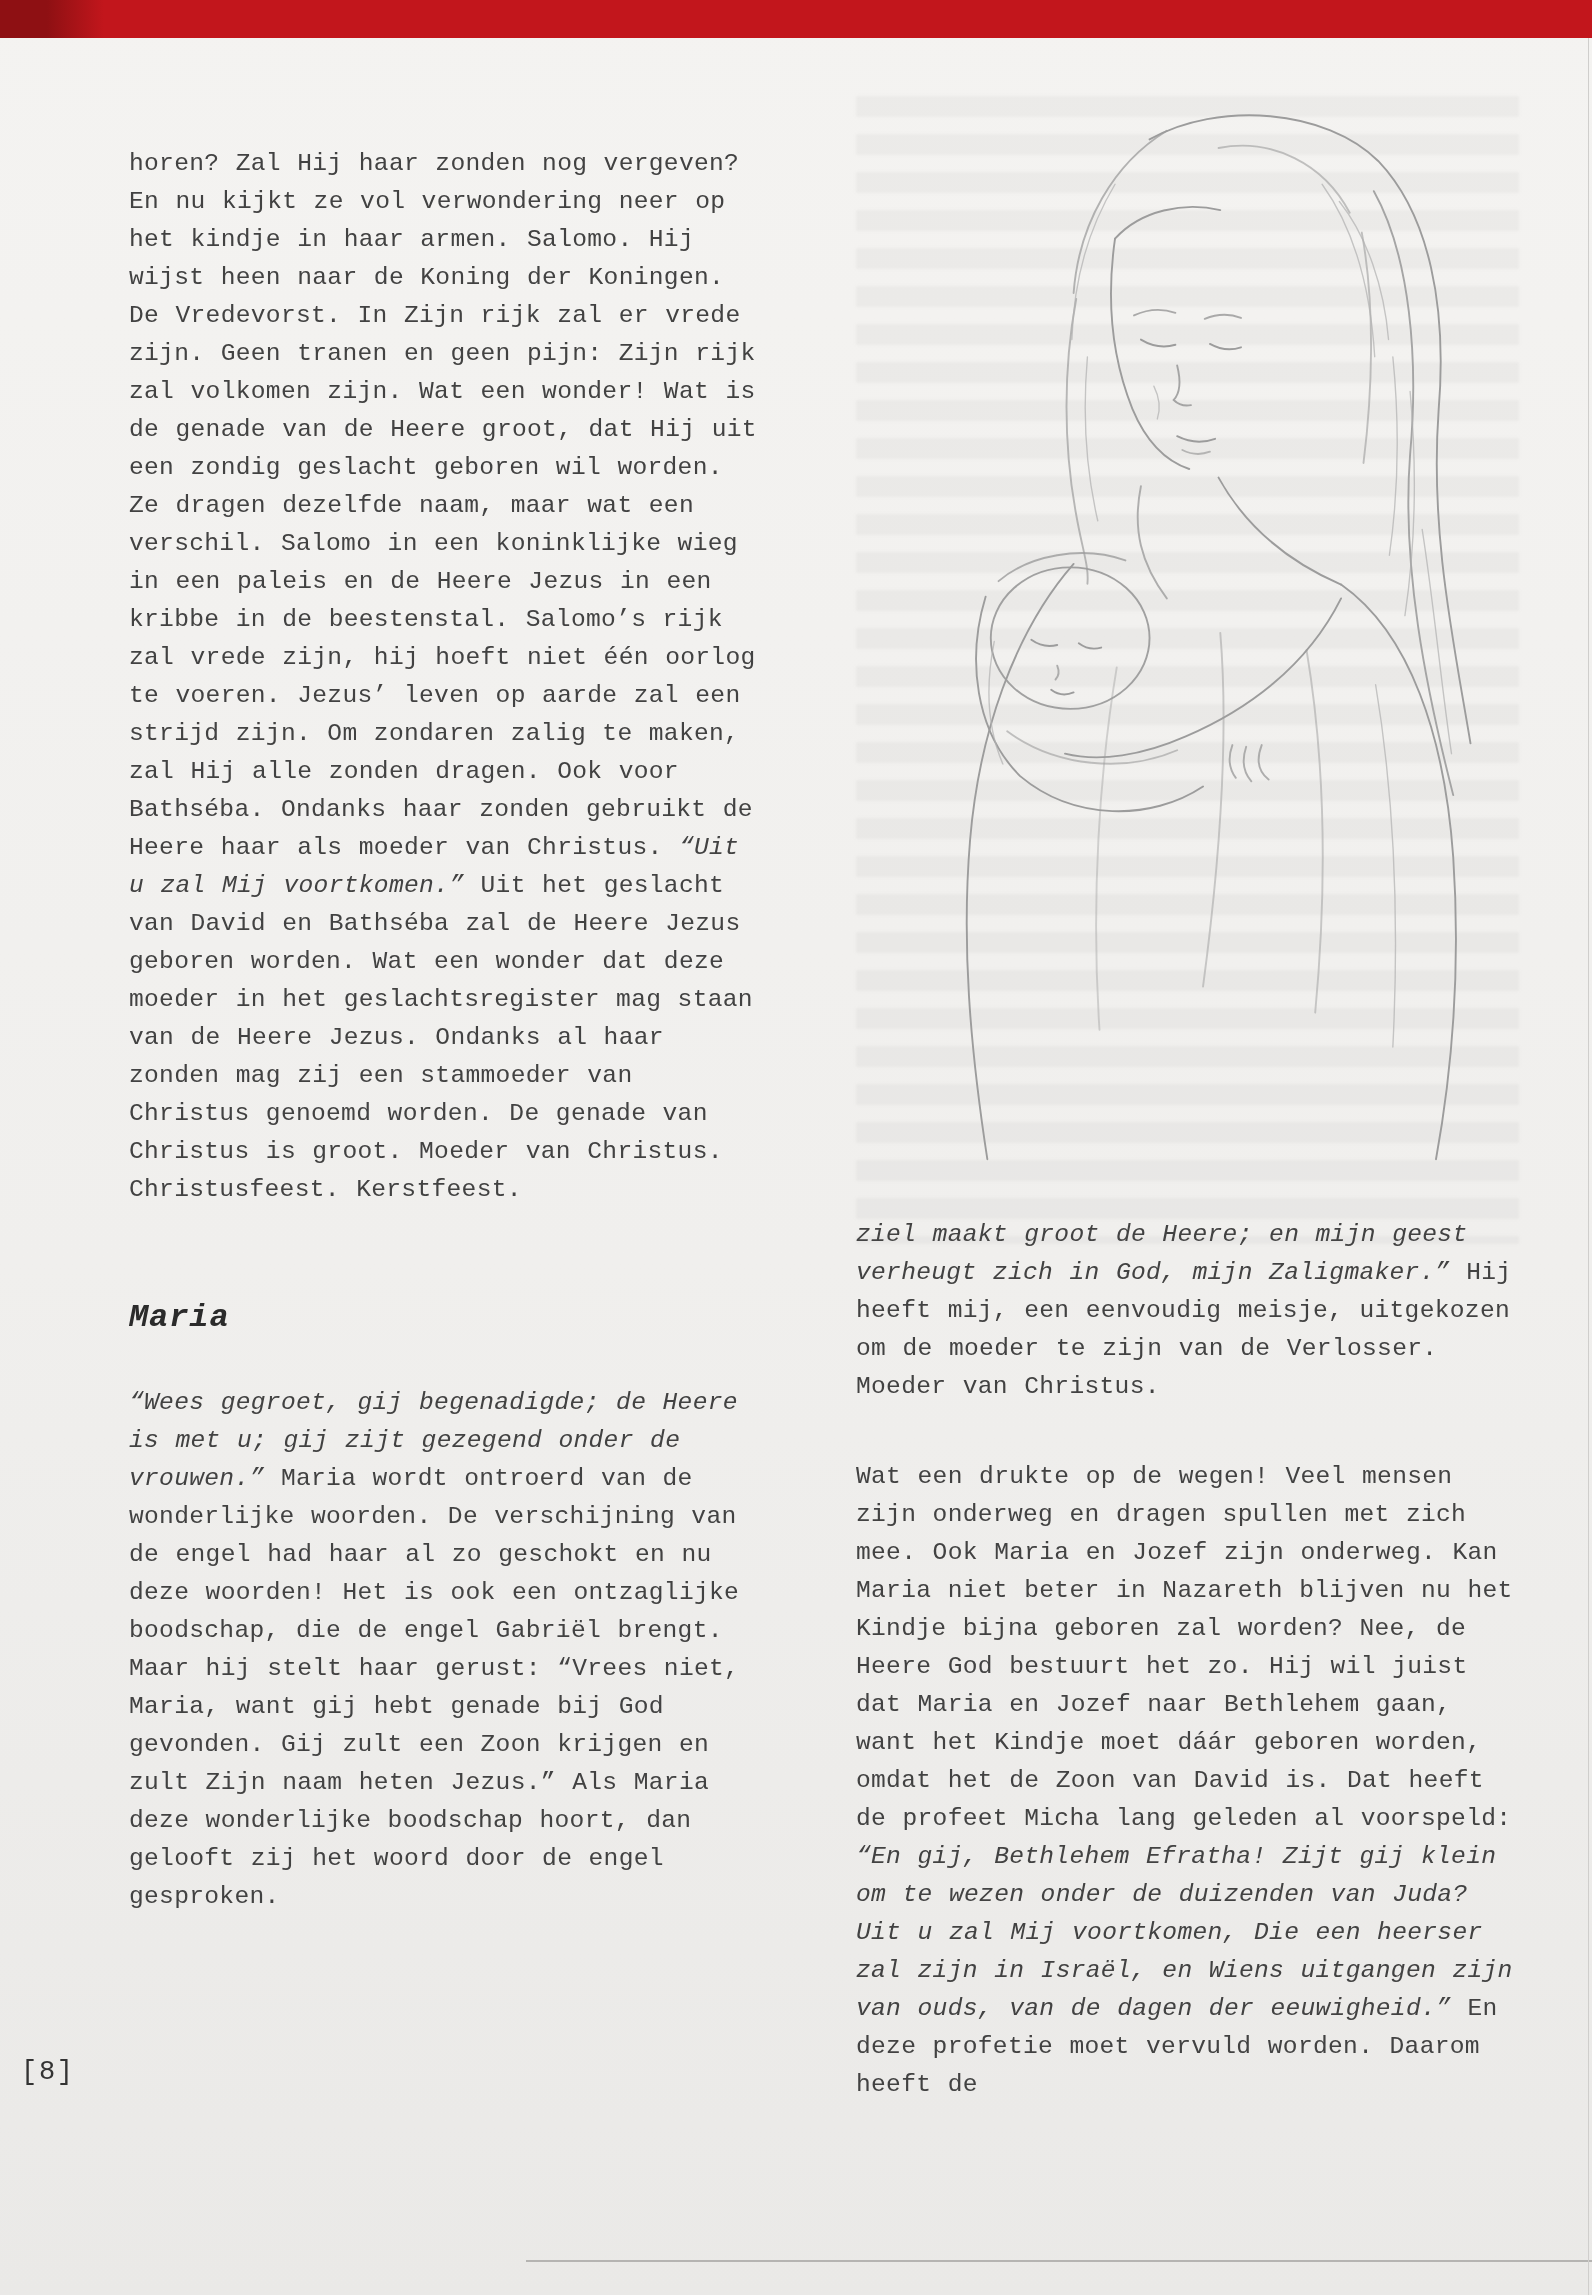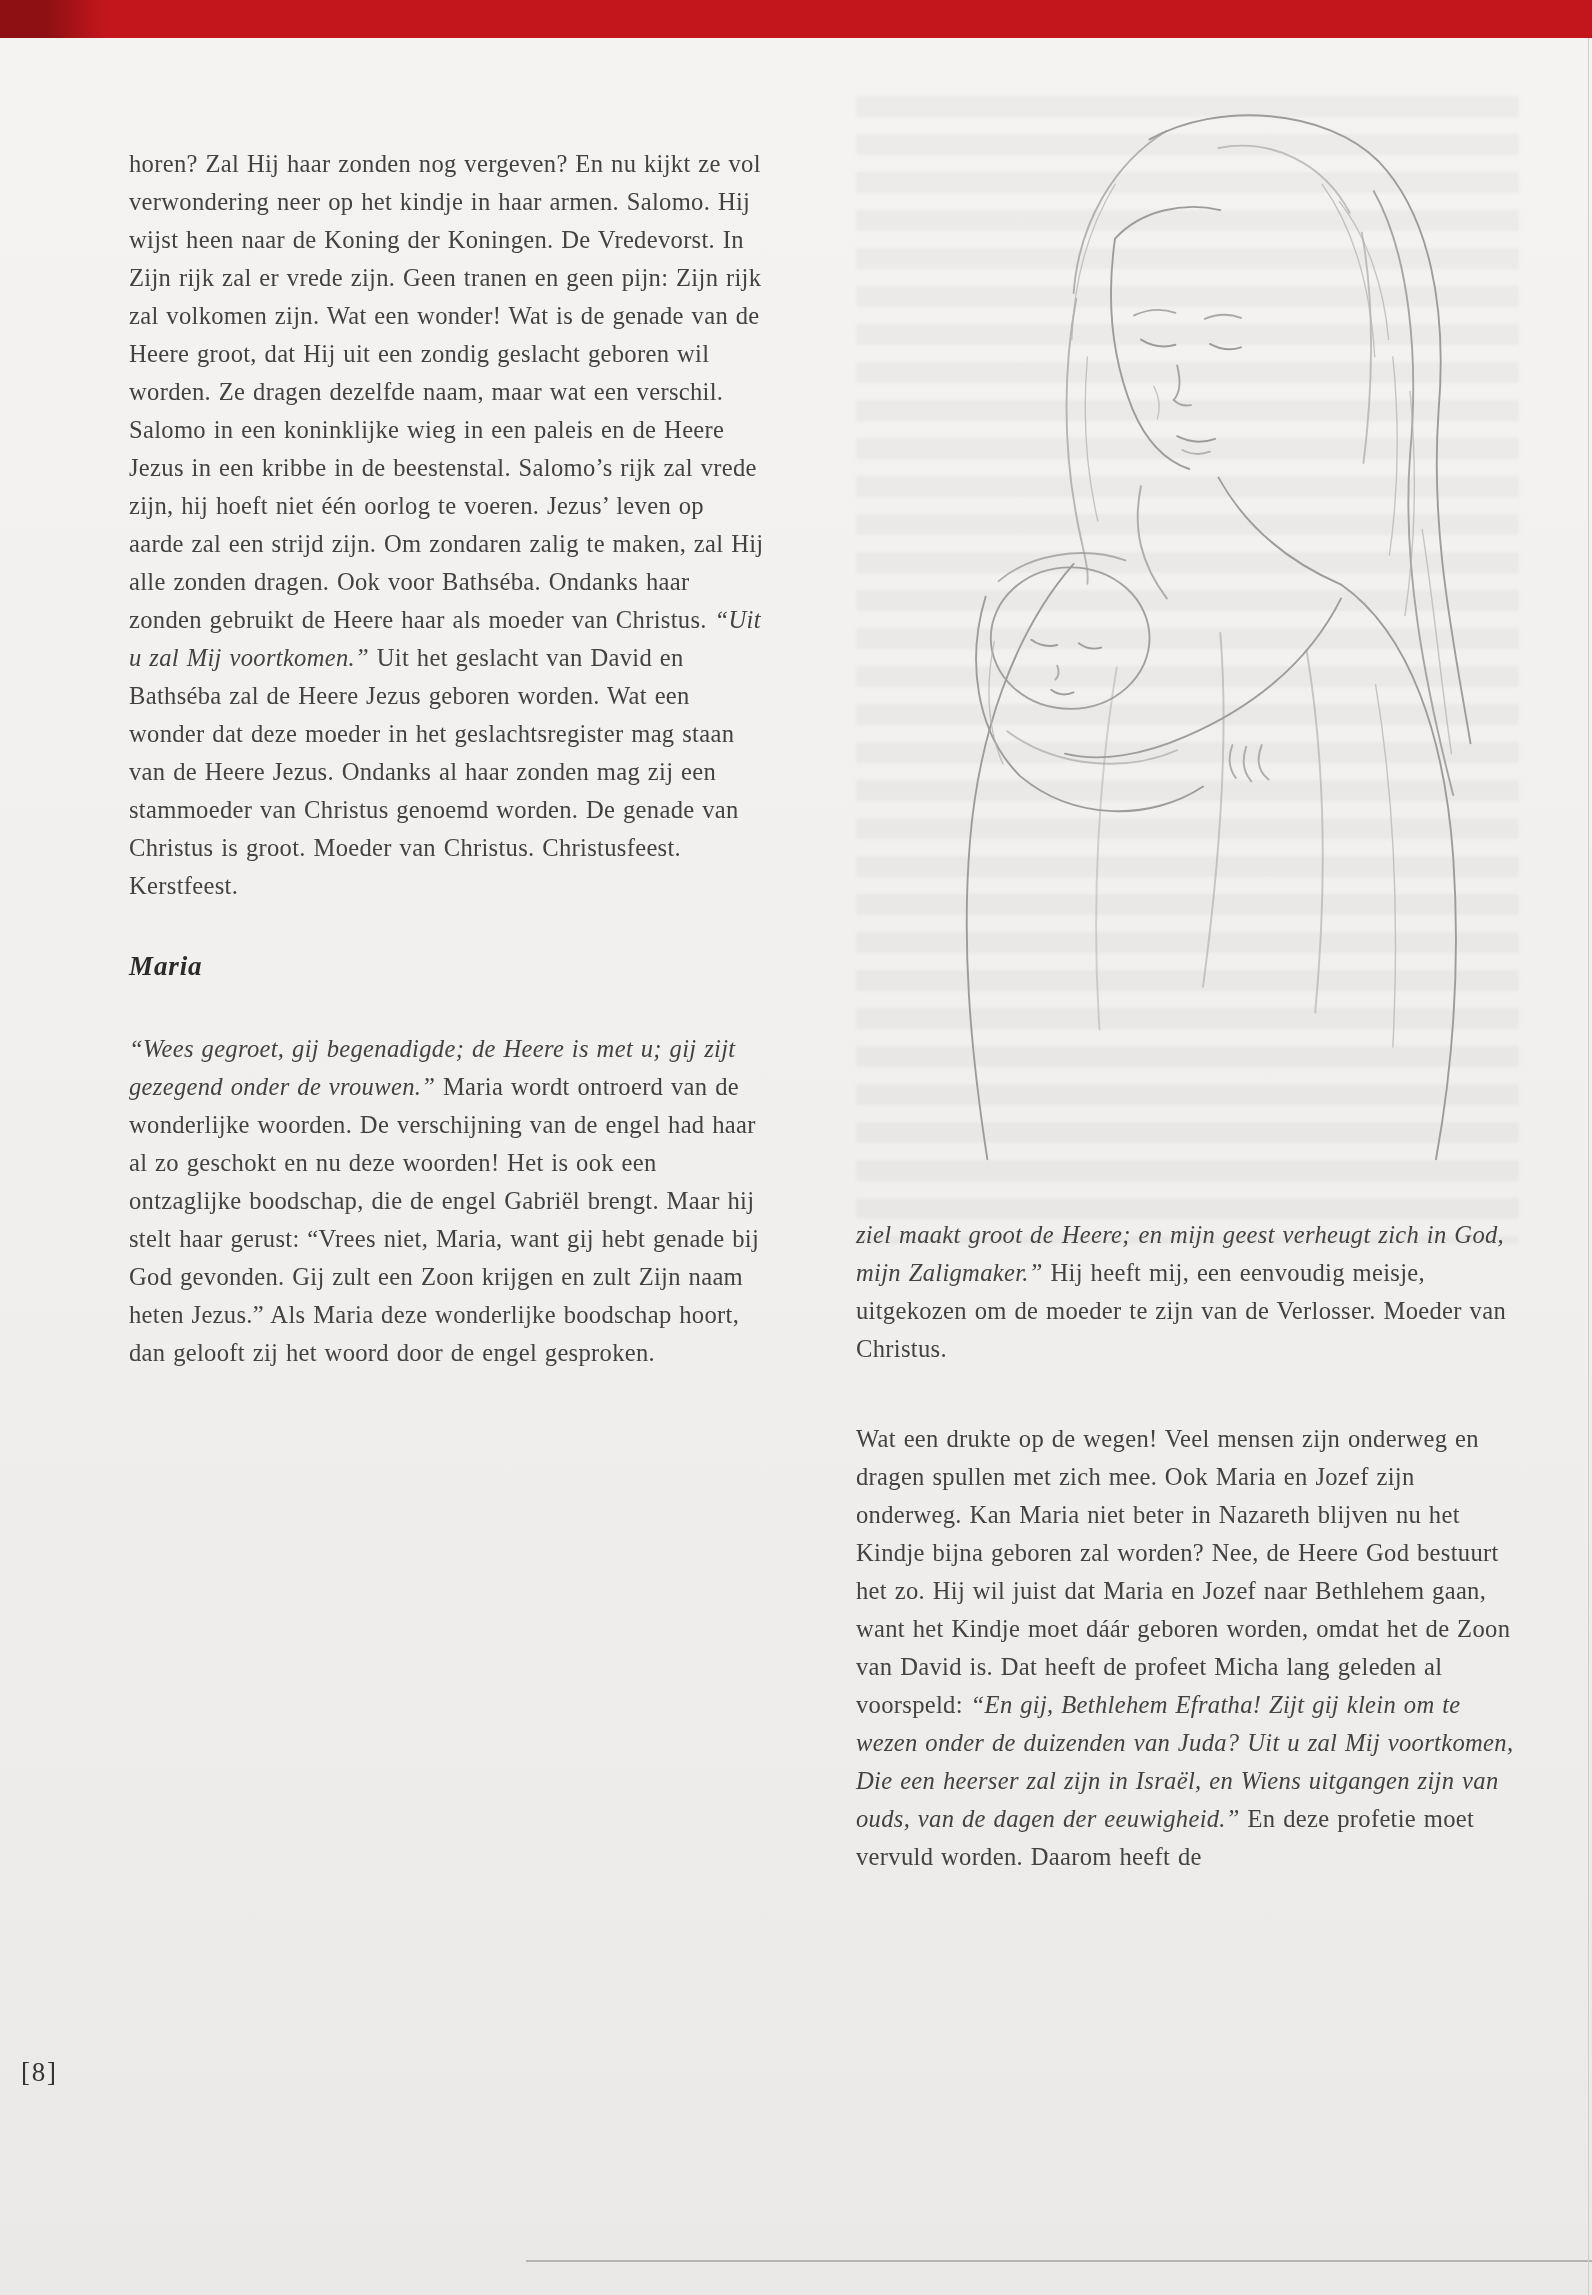--- a/index.html
+++ b/index.html
@@ -1,42 +1,42 @@
 <!DOCTYPE html>
 <html style="font-size:14px"><head>
 <meta charset="utf-8">
 <style>
   html,body { margin:0; padding:0; background:#d6d5d3; }
   .scan {
     position:relative;
     width:1592px; height:2295px;
     background:linear-gradient(180deg,#f4f3f1 0%,#f0efed 55%,#eae9e7 100%);
     overflow:hidden;
-    font-family:Liberation Serif, serif;
+    font-family:Liberation Mono, monospace;
     color:#424242;
   }
   .top-bar {
     position:absolute; top:0; left:0; width:100%; height:38px;
     background:linear-gradient(90deg,#8e1013 0px,#8e1013 47px,#c2161c 104px,#c2161c 100%);
   }
   .col { position:absolute; }
   .col-left  { left:129px; top:145px; width:636px; }
   .col-right { left:856px; top:79px;  width:663px; }
   .body-text {
     margin:0;
     font-size:24.6px;
     line-height:38px;
     letter-spacing:0.3px;
     word-spacing:1.3px;
     text-align:left;
   }
   .body-text .it { font-style:italic; }
   .heading {
-    margin:46px 0 48px 0;
-    font-size:27px;
+    margin:90px 0 48px 0;
+    font-size:32px;
     font-weight:bold;
     font-style:italic;
     letter-spacing:0.9px;
     color:#2b2b2b;
   }
   .p-gap { margin-top:43px; }
   .illustration-wrap { position:relative; width:663px; height:1113px; }
   .bleed {
     position:absolute; left:0; top:17.3px; width:663px; height:1148px;
     background:repeating-linear-gradient(180deg,

